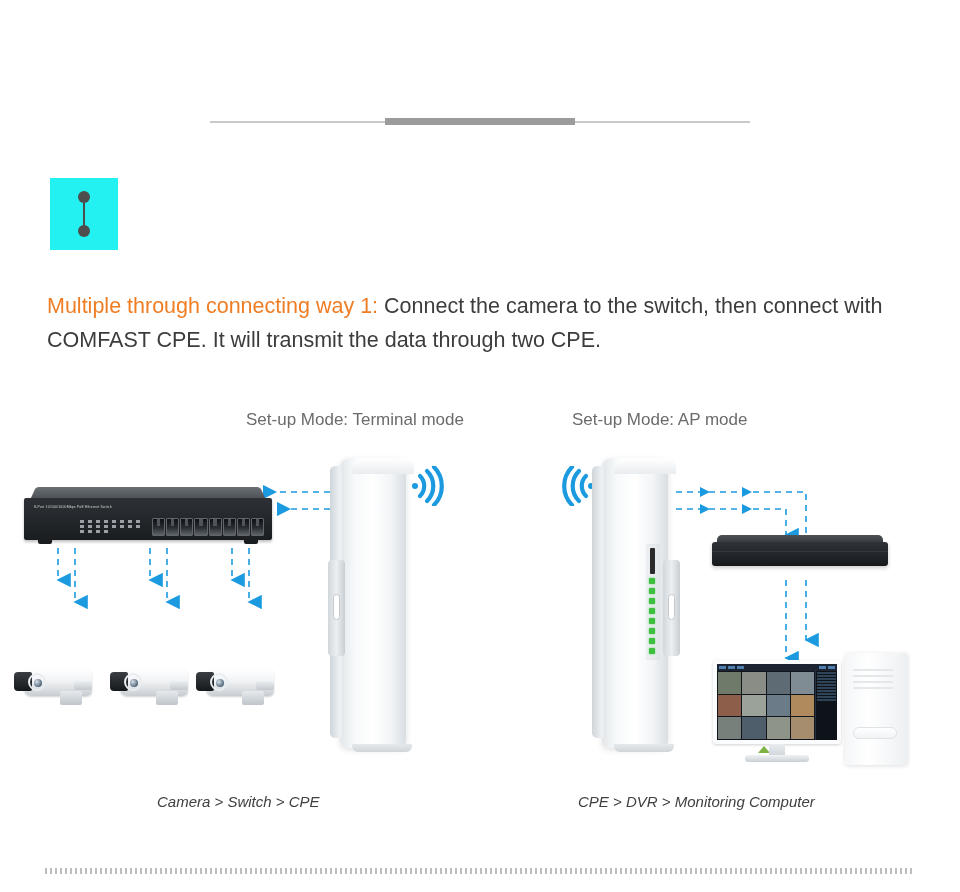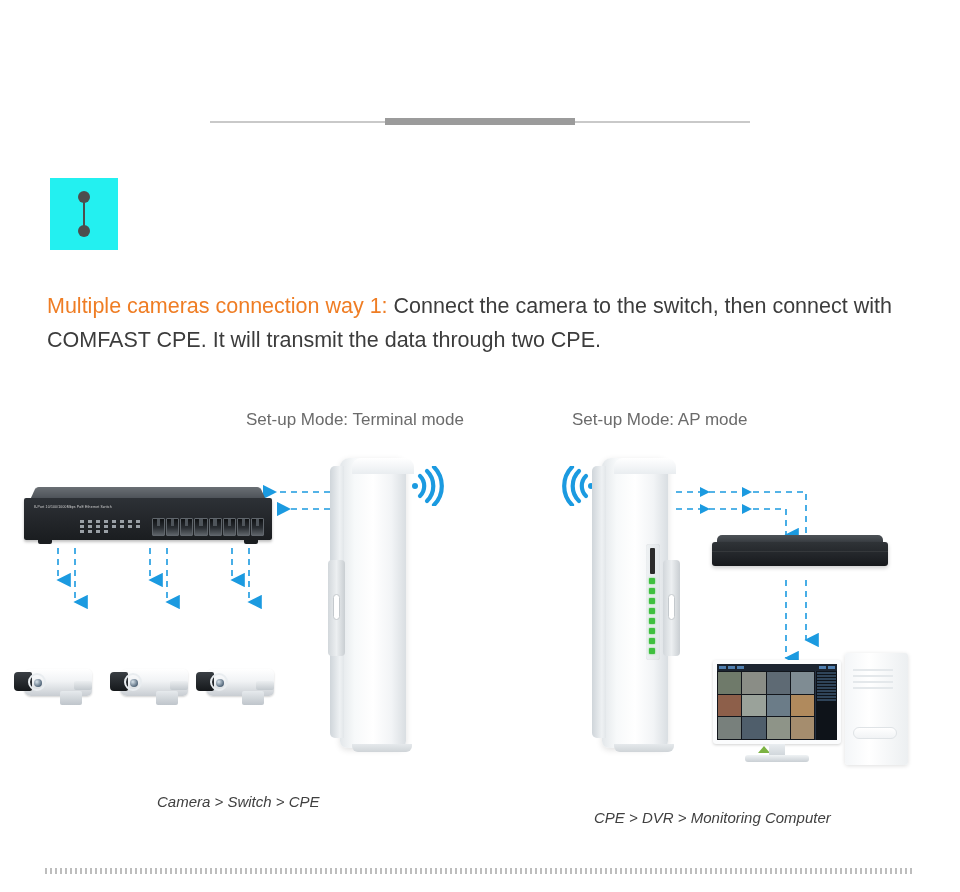--- a/index.html
+++ b/index.html
@@ -132,21 +132,21 @@
   
   .caption {
     position: absolute;
     font-size: 15px;
     color: #404040;
     font-family: "Liberation Sans", sans-serif;
     white-space: nowrap;
     font-style: italic;
   }
   .caption-left  { left: 157px; top: 793px; }
-  .caption-right { left: 594px; top: 793px; margin-top: 16px; }
+  .caption-right { left: 578px; top: 793px; }
 
   
   .bottom-rule {
     position: absolute;
     left: 45px;
     top: 868px;
     width: 870px;
     height: 6px;
     background-image: repeating-linear-gradient(
       to right,
@@ -600,21 +600,21 @@
 
   <div class="badge">
     <div class="badge-icon">
       <div class="badge-dot top"></div>
       <div class="badge-stem"></div>
       <div class="badge-dot bottom"></div>
     </div>
   </div>
 
   <div class="paragraph">
-    <span class="hl">Multiple cameras connection way 1:</span><span> Connect the camera to the switch, then connect with COMFAST CPE. It will transmit the data through two CPE.</span>
+    <span class="hl">Multiple through connecting way 1:</span><span> Connect the camera to the switch, then connect with COMFAST CPE. It will transmit the data through two CPE.</span>
   </div>
 
   <div class="mode-label mode-right">Set-up Mode: AP mode</div>
   <div class="mode-label mode-left">Set-up Mode: Terminal mode</div>
 
   <div class="diagram">
     <svg class="dsvg" width="960" height="360" viewBox="0 0 960 360">
       <defs>
         <marker id="arwL" markerWidth="9" markerHeight="9" refX="7" refY="4.5" orient="auto">
           <path d="M9,0 L9,9 L0,4.5 z" fill="#1b9ae0"></path>

